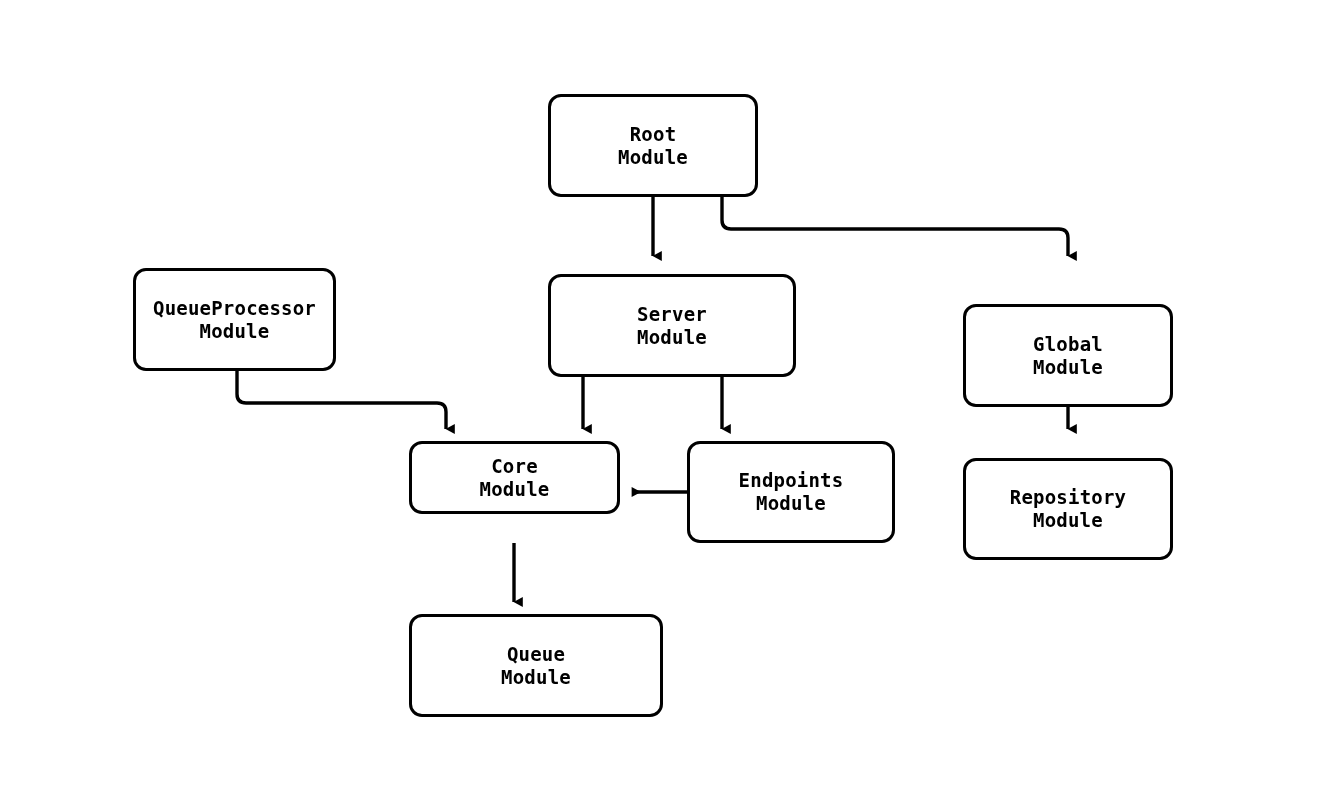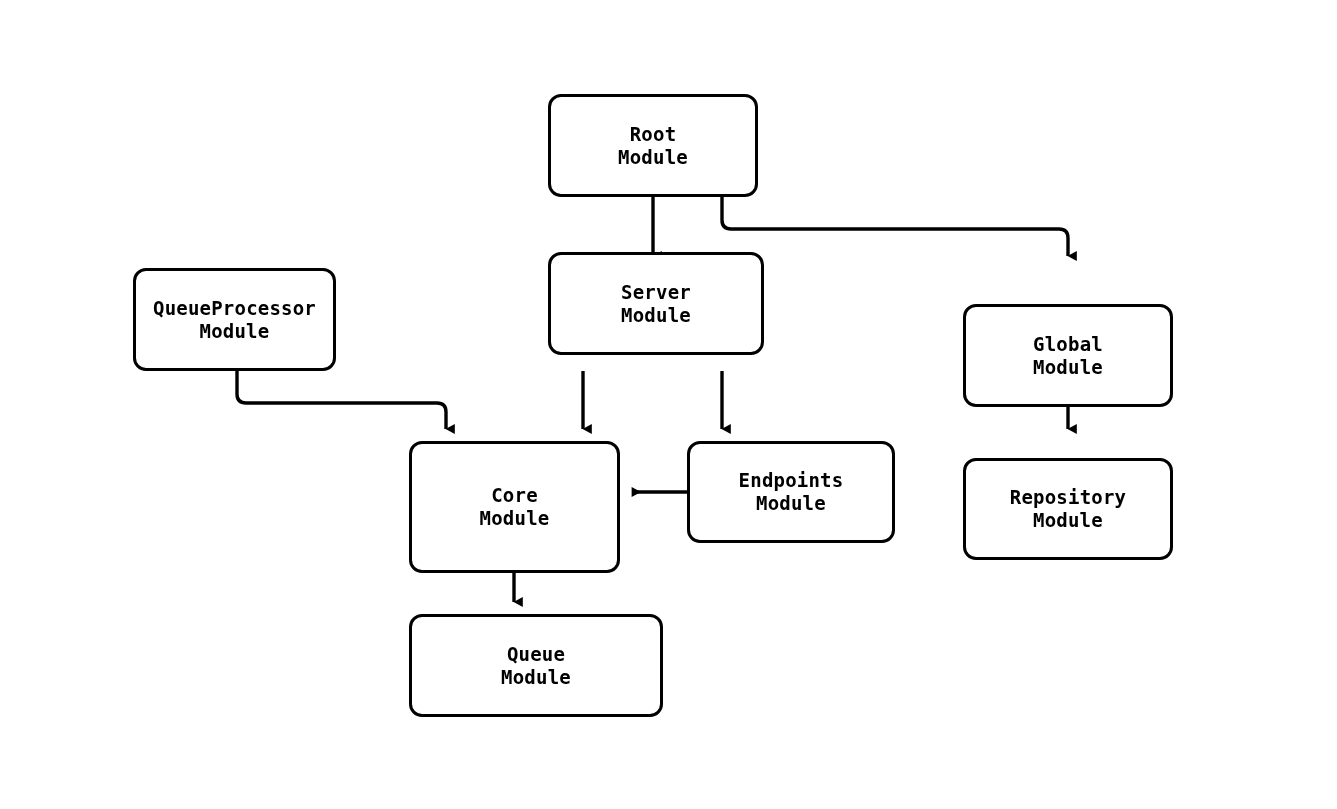--- a/index.html
+++ b/index.html
@@ -89,31 +89,31 @@
   <div class="node" style="left:548px; top:94px; width:210px; height:103px;">
     <span class="node-label">Root
 Module</span>
   </div>
 
   <div class="node" style="left:133px; top:268px; width:203px; height:103px;justify-content:center;">
     <span class="node-label">QueueProcessor
 Module</span>
   </div>
 
-  <div class="node" style="left:548px; top:252px; width:216px; height:103px;">
+  <div class="node" style="left:548px; top:274px; width:248px; height:103px;">
     <span class="node-label">Server
 Module</span>
   </div>
 
   <div class="node" style="left:963px; top:268px; width:210px; height:103px;margin-top:36px;">
     <span class="node-label">Global
 Module</span>
   </div>
 
-  <div class="node" style="left:409px; top:441px; width:211px; height:132px;">
+  <div class="node" style="left:409px; top:441px; width:211px; height:73px;">
     <span class="node-label">Core
 Module</span>
   </div>
 
   <div class="node" style="left:687px; top:441px; width:208px; height:102px;">
     <span class="node-label">Endpoints
 Module</span>
   </div>
 
   <div class="node" style="left:963px; top:458px; width:210px; height:102px;">

